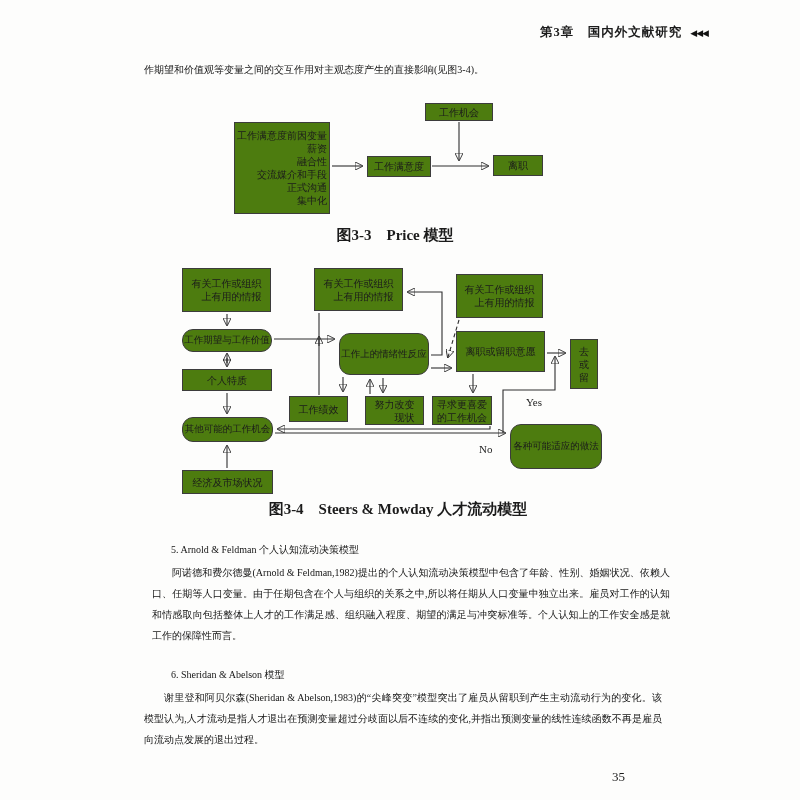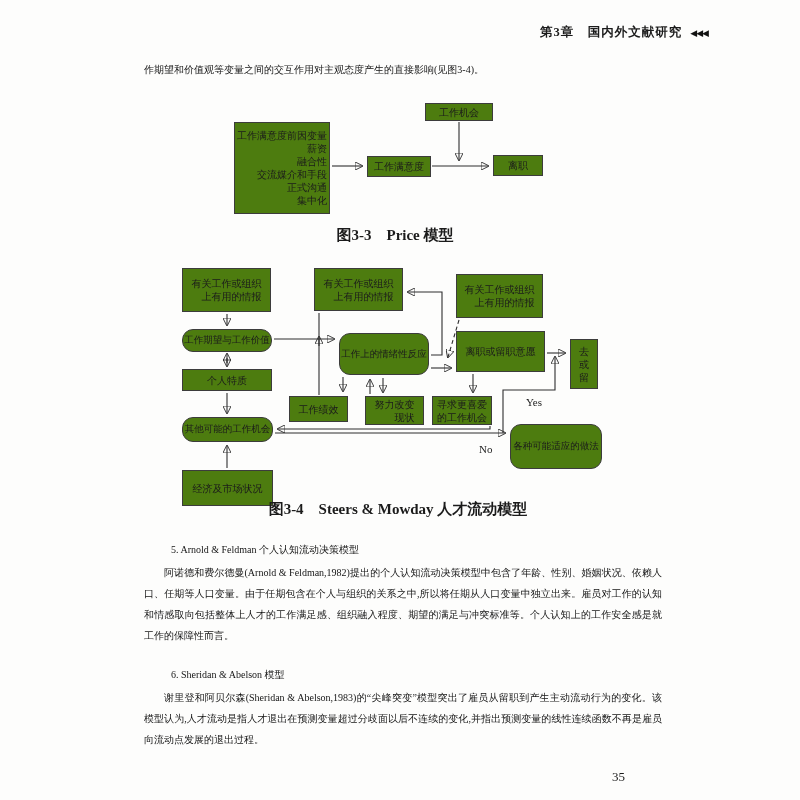--- a/index.html
+++ b/index.html
@@ -94,24 +94,24 @@
   <div class="box" style="left:570px;top:339px;width:28px;height:50px;">去
 或
 留</div>
   <div class="box" style="left:289px;top:396px;width:59px;height:26px;">工作绩效</div>
   <div class="box" style="left:365px;top:396px;width:59px;height:29px;">努力改变
 现状</div>
   <div class="box" style="left:432px;top:396px;width:60px;height:29px;">寻求更喜爱
 的工作机会</div>
   <div class="box small" style="left:182px;top:417px;width:91px;height:25px;">其他可能的工作机会</div>
   <div class="box small" style="left:510px;top:424px;width:92px;height:45px;">各种可能适应的做法</div>
-  <div class="box" style="left:182px;top:470px;width:91px;height:36px;">经济及市场状况</div>
+  <div class="box" style="left:182px;top:470px;width:91px;height:24px;">经济及市场状况</div>
   <div class="flabel" style="left:526px;top:396px;">Yes</div>
   <div class="flabel" style="left:479px;top:443px;">No</div>
   <div class="cap" style="left:248px;top:500px;width:300px;">图3-4　Steers &amp; Mowday 人才流动模型</div>
 
   <div class="sec-head" style="top:541px;">5. Arnold &amp; Feldman 个人认知流动决策模型</div>
-  <div class="para" style="top:562px;">阿诺德和费尔德曼(Arnold &amp; Feldman,1982)提出的个人认知流动决策模型中包含了年龄、性别、婚姻状况、依赖人口、任期等人口变量。由于任期包含在个人与组织的关系之中,所以将任期从人口变量中独立出来。雇员对工作的认知和情感取向包括整体上人才的工作满足感、组织融入程度、期望的满足与冲突标准等。个人认知上的工作安全感是就工作的保障性而言。</div>
+  <div class="para" style="top:562px;margin-left:8px;">阿诺德和费尔德曼(Arnold &amp; Feldman,1982)提出的个人认知流动决策模型中包含了年龄、性别、婚姻状况、依赖人口、任期等人口变量。由于任期包含在个人与组织的关系之中,所以将任期从人口变量中独立出来。雇员对工作的认知和情感取向包括整体上人才的工作满足感、组织融入程度、期望的满足与冲突标准等。个人认知上的工作安全感是就工作的保障性而言。</div>
   <div class="sec-head" style="top:666px;">6. Sheridan &amp; Abelson 模型</div>
   <div class="para" style="top:687px;">谢里登和阿贝尔森(Sheridan &amp; Abelson,1983)的“尖峰突变”模型突出了雇员从留职到产生主动流动行为的变化。该模型认为,人才流动是指人才退出在预测变量超过分歧面以后不连续的变化,并指出预测变量的线性连续函数不再是雇员向流动点发展的退出过程。</div>
 
   <div class="pagenum">35</div>
 </div>
 
 </body></html>

